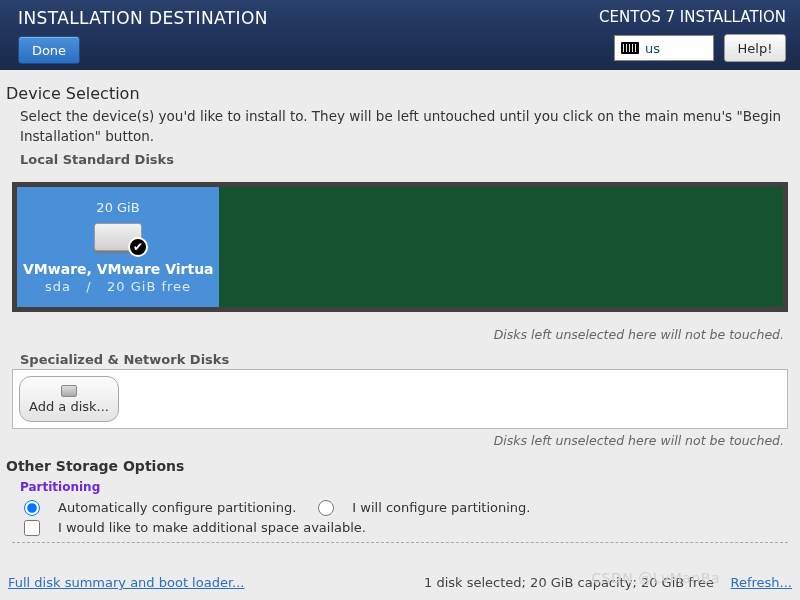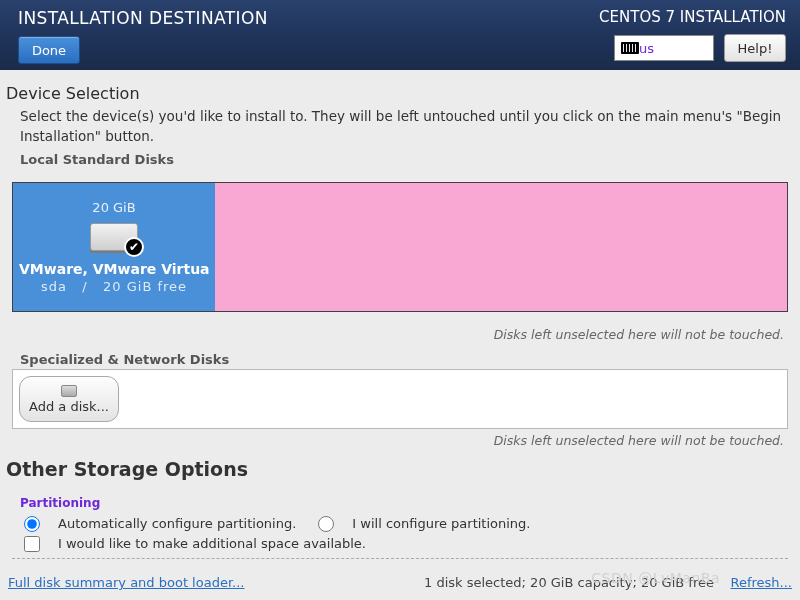--- a/index.html
+++ b/index.html
@@ -6,46 +6,46 @@
   body { width: 800px; height: 600px; background: #ececec; overflow: hidden; font-size: 13px; color: #333; }
 
   
   .banner { height: 70px; background: linear-gradient(#29416d, #1f3258 60%, #1a2b4a); color: #fff; padding: 6px 14px 6px 18px; display: flex; justify-content: space-between; }
   .banner-left { display: flex; flex-direction: column; }
   .banner-title { font-size: 17px; letter-spacing: 0.4px; margin-top: 2px; }
   .done-btn { margin-top: 8px; width: 62px; height: 28px; background: linear-gradient(#4a90d9,#2a6fc0); border: 1px solid #1a4d8a; border-radius: 3px; color: #fff; font-size: 13px; cursor: pointer; box-shadow: 0 1px 0 rgba(255,255,255,0.3) inset; text-align: center; }
   .banner-right { display: flex; flex-direction: column; align-items: flex-end; }
   .banner-subtitle { font-size: 15px; margin-top: 2px; }
   .banner-controls { display: flex; gap: 10px; margin-top: 8px; align-items: center; }
-  .kb-layout { display: flex; align-items: center; background: #fff; color: #6d28d9; height: 26px; width: 100px; border: 1px solid #888; font-size: 13px; padding: 0 6px; gap: 0; }
+  .kb-layout { display: flex; align-items: center; background: #fff; color: #0c4a6e; height: 26px; width: 100px; border: 1px solid #888; font-size: 13px; padding: 0 6px; gap: 6px; }
   .kb-icon { width: 18px; height: 12px; background: #000; border-radius: 1px; position: relative; flex-shrink: 0; }
   .kb-icon::after { content: ""; position: absolute; inset: 2px; background: repeating-linear-gradient(90deg,#fff 0 1px,#000 1px 3px), repeating-linear-gradient(0deg,#fff 0 1px,#000 1px 3px); opacity: 0.9; }
   .help-btn { height: 28px; width: 62px; background: linear-gradient(#fdfdfd,#e3e3e3); border: 1px solid #9b9b9b; border-radius: 3px; color: #2c2c2c; font-size: 13px; cursor: pointer; }
 
   
   .content { padding: 8px 6px 0 6px; }
   h2.section { font-size: 16px; font-weight: 400; color: #2c2c2c; margin: 6px 0 4px 0; }
   .hint { font-size: 13.5px; color: #333; margin: 4px 0 4px 14px; line-height: 1.45; }
 
   .subhead { font-size: 13px; font-weight: 700; color: #555; margin: 6px 0 2px 14px; }
-  .disk-box { margin: 15px 6px; border: 1px solid #404040; background: #f9a8d4; display: flex; height: 130px; }
+  .disk-box { margin: 15px 6px; border: 5px solid #404040; background: #14532d; display: flex; height: 130px; }
   .disk-tile { width: 202px; height: 100%; background: #4a90d9; color: #fff; display: flex; flex-direction: column; align-items: center; justify-content: center; font-size: 13px; cursor: pointer; }
   .disk-size { color: #e8f1fb; margin-bottom: 4px; }
   .hdd-g { position: relative; width: 48px; height: 30px; margin: 4px 0 8px 0; }
   .hdd { width: 48px; height: 28px; background: linear-gradient(#f2f2f2,#cfcfcf); border-radius: 3px; border: 1px solid #9a9a9a; box-shadow: 0 2px 0 #7a7a7a; }
   .check { position: absolute; bottom: -4px; right: -6px; width: 20px; height: 20px; background: #000; border-radius: 50%; border: 2px solid #fff; display: flex; align-items: center; justify-content: center; color: #fff; font-size: 12px; }
   .disk-name { font-weight: 700; font-size: 14px; white-space: nowrap; overflow: hidden; max-width: 190px; }
   .disk-meta { color: #dce9f7; font-size: 13px; margin-top: 2px; letter-spacing: 1px; }
   .disk-note { text-align: right; font-style: italic; color: #666; font-size: 12.5px; margin: 4px 10px 10px 0; }
 
   .net-box { margin: 0 6px; border: 1px solid #b8b8b8; background: #fff; height: 60px; display: flex; align-items: center; padding-left: 6px; }
   .add-disk-btn { height: 46px; width: 100px; background: linear-gradient(#fdfdfd,#e3e3e3); border: 1px solid #a8a8a8; border-radius: 12px; color: #333; font-size: 13px; cursor: pointer; display: flex; flex-direction: column; align-items: center; justify-content: center; gap: 2px; }
   .plus-dev { width: 16px; height: 12px; background: linear-gradient(#ddd,#aaa); border: 1px solid #888; border-radius: 2px; }
 
-  .options-head { font-size: 19px; font-weight: 600; margin: 10px 0 16px 0; }
+  .options-head { font-size: 14px; font-weight: 600; margin: 10px 0 6px 0; }
   .part-label { font-size: 12px; font-weight: 700; color: #6d28d9; margin-left: 14px; }
   .radio-row { display: flex; gap: 22px; margin: 6px 0 4px 18px; align-items: center; font-size: 13px; }
   .radio-row label, .check-row label { display: flex; align-items: flex-start; gap: 18px; cursor: pointer; }
   input[type=radio], input[type=checkbox] { width: 16px; height: 16px; cursor: pointer; }
   .check-row { margin: 2px 0 6px 18px; font-size: 13px; }
   hr.dashed { border: none; border-top: 1px dashed #aaa; margin: 4px 6px; }
 
   .footer { position: absolute; bottom: 10px; left: 8px; right: 8px; display: flex; justify-content: space-between; font-size: 13px; }
   .link { color: #2a6fc0; text-decoration: underline; cursor: pointer; }
   .status { color: #444; }

